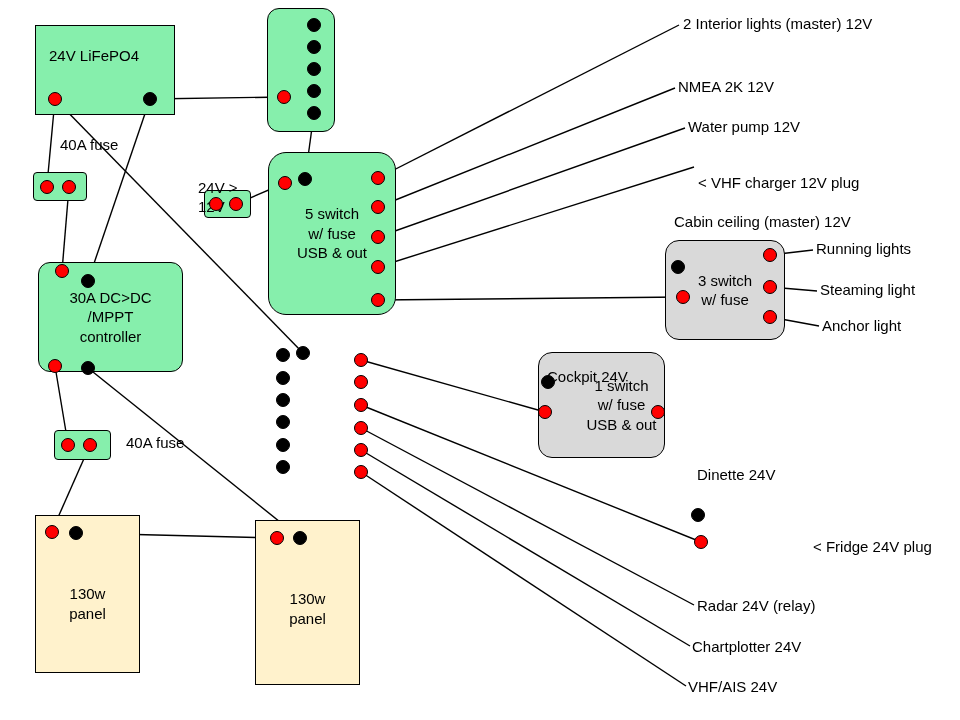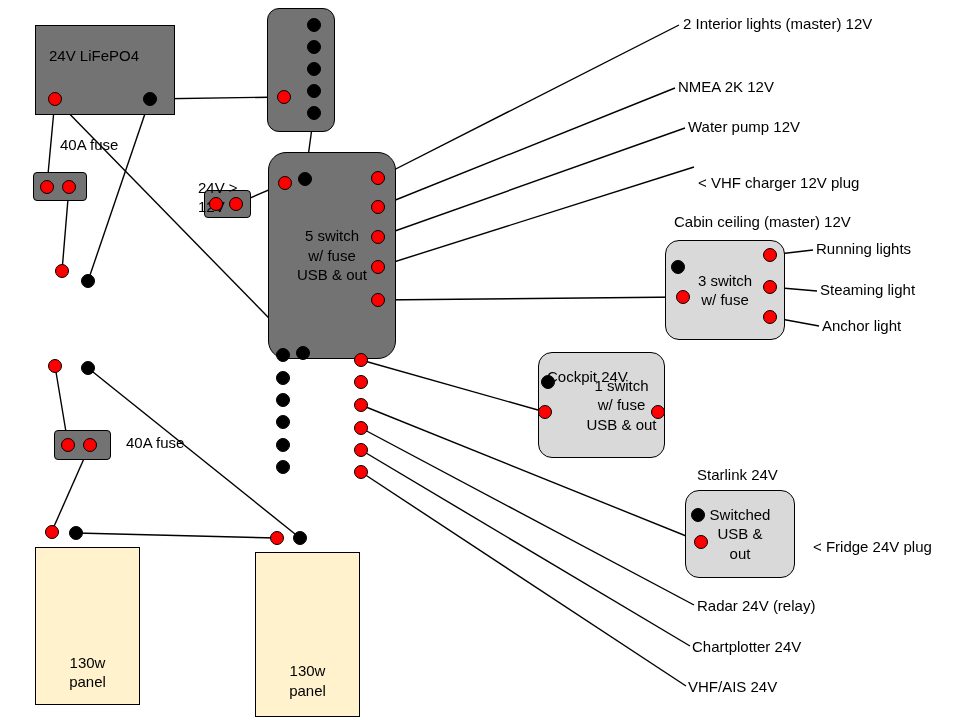--- a/index.html
+++ b/index.html
@@ -1,29 +1,29 @@
 <!DOCTYPE html>
 <html><head>
 <meta charset="utf-8">
 <style>
   * { margin:0; padding:0; box-sizing:border-box; }
   html,body { background:#ffffff; font-family:"Liberation Sans", sans-serif; }
   #canvas { position:relative; width:960px; height:720px; background:#ffffff; overflow:hidden; }
   #wires { position:absolute; left:0; top:0; width:960px; height:720px; z-index:1; }
   .box { position:absolute; border:1px solid #000; z-index:2;
          display:flex; align-items:center; justify-content:center; }
-  .box.blue   { background:#737373; }
+  .box.blue   { background:#86efac; }
   .box.yellow { background:#fff2cc; }
   .box.gray   { background:#d9d9d9; }
   .box-label { font-size:15px; line-height:1.3; text-align:center;
                white-space:pre-line; color:#000; }
   .battery-box { align-items:flex-start; justify-content:flex-start;
                  padding:20px 0 0 13px; }
   .battery-box .box-label { text-align:left; }
-  .panel-box { align-items:center; padding-top:92px;margin-top:32px; }
+  .panel-box { align-items:flex-start; padding-top:68px; }
   .free-label { position:absolute; font-size:15px; line-height:1.25; color:#000;
                 z-index:2; white-space:pre-line; }
   #dots { position:absolute; left:0; top:0; width:960px; height:720px;
           z-index:3; pointer-events:none; }
   .dot { position:absolute; width:14px; height:14px; border-radius:50%;
          border:1px solid #000; }
   .dot.red   { background:#ff0000; }
   .dot.black { background:#000000; }
 </style>
 </head>
@@ -61,26 +61,31 @@
   <div class="box blue battery-box" style="left:35px;top:25px;width:140px;height:90px;">
     <div class="box-label">24V LiFePO4</div>
   </div>
 
   <div class="box blue" style="left:267px;top:8px;width:68px;height:124px;border-radius:12px;"></div>
 
   <div class="box blue" style="left:33px;top:172px;width:54px;height:29px;border-radius:4px;"></div>
 
   <div class="box blue" style="left:204px;top:190px;width:47px;height:28px;border-radius:4px;"></div>
 
-  <div class="box blue" style="left:268px;top:152px;width:128px;height:207px;border-radius:18px;">
+  <div class="box blue" style="left:268px;top:152px;width:128px;height:163px;border-radius:18px;">
     <div class="box-label">5 switch
 w/ fuse
 USB &amp; out</div>
   </div>
 
+  <div class="box blue" style="left:38px;top:262px;width:145px;height:110px;border-radius:12px;">
+    <div class="box-label">30A DC&gt;DC
+/MPPT
+controller</div>
+  </div>
 
   <div class="box blue" style="left:54px;top:430px;width:57px;height:30px;border-radius:4px;"></div>
 
 
   <div class="box yellow panel-box" style="left:35px;top:515px;width:105px;height:158px;">
     <div class="box-label">130w
 panel</div>
   </div>
 
   <div class="box yellow panel-box" style="left:255px;top:520px;width:105px;height:165px;">
@@ -92,34 +97,29 @@
     <div class="box-label">1 switch
 w/ fuse
 USB &amp; out</div>
   </div>
 
   <div class="box gray" style="left:665px;top:240px;width:120px;height:100px;border-radius:14px;">
     <div class="box-label">3 switch
 w/ fuse</div>
   </div>
 
-  <div class="box gray" style="left:685px;top:490px;width:110px;height:88px;border-radius:14px;">
-    <div class="box-label">Switched
-USB &amp;
-out</div>
-  </div>
 
   <div class="free-label" style="left:60px;top:136px;">40A fuse</div>
   <div class="free-label" style="left:198px;top:132px;margin-top:47px;">24V &gt;
 12V</div>
   <div class="free-label" style="left:126px;top:434px;">40A fuse</div>
 
   <div class="free-label" style="left:547px;top:328px;margin-top:40px;">Cockpit 24V</div>
   <div class="free-label" style="left:674px;top:213px;">Cabin ceiling (master) 12V</div>
-  <div class="free-label" style="left:697px;top:466px;">Starlink 24V</div>
+  <div class="free-label" style="left:697px;top:466px;">Dinette 24V</div>
 
   <div class="free-label" style="left:683px;top:15px;">2 Interior lights (master) 12V</div>
   <div class="free-label" style="left:678px;top:78px;">NMEA 2K 12V</div>
   <div class="free-label" style="left:688px;top:118px;">Water pump 12V</div>
   <div class="free-label" style="left:698px;top:158px;margin-top:16px;">&lt; VHF charger 12V plug</div>
   <div class="free-label" style="left:816px;top:240px;">Running lights</div>
   <div class="free-label" style="left:820px;top:281px;">Steaming light</div>
   <div class="free-label" style="left:822px;top:317px;">Anchor light</div>
   <div class="free-label" style="left:813px;top:538px;">&lt; Fridge 24V plug</div>
   <div class="free-label" style="left:697px;top:597px;">Radar 24V (relay)</div>

